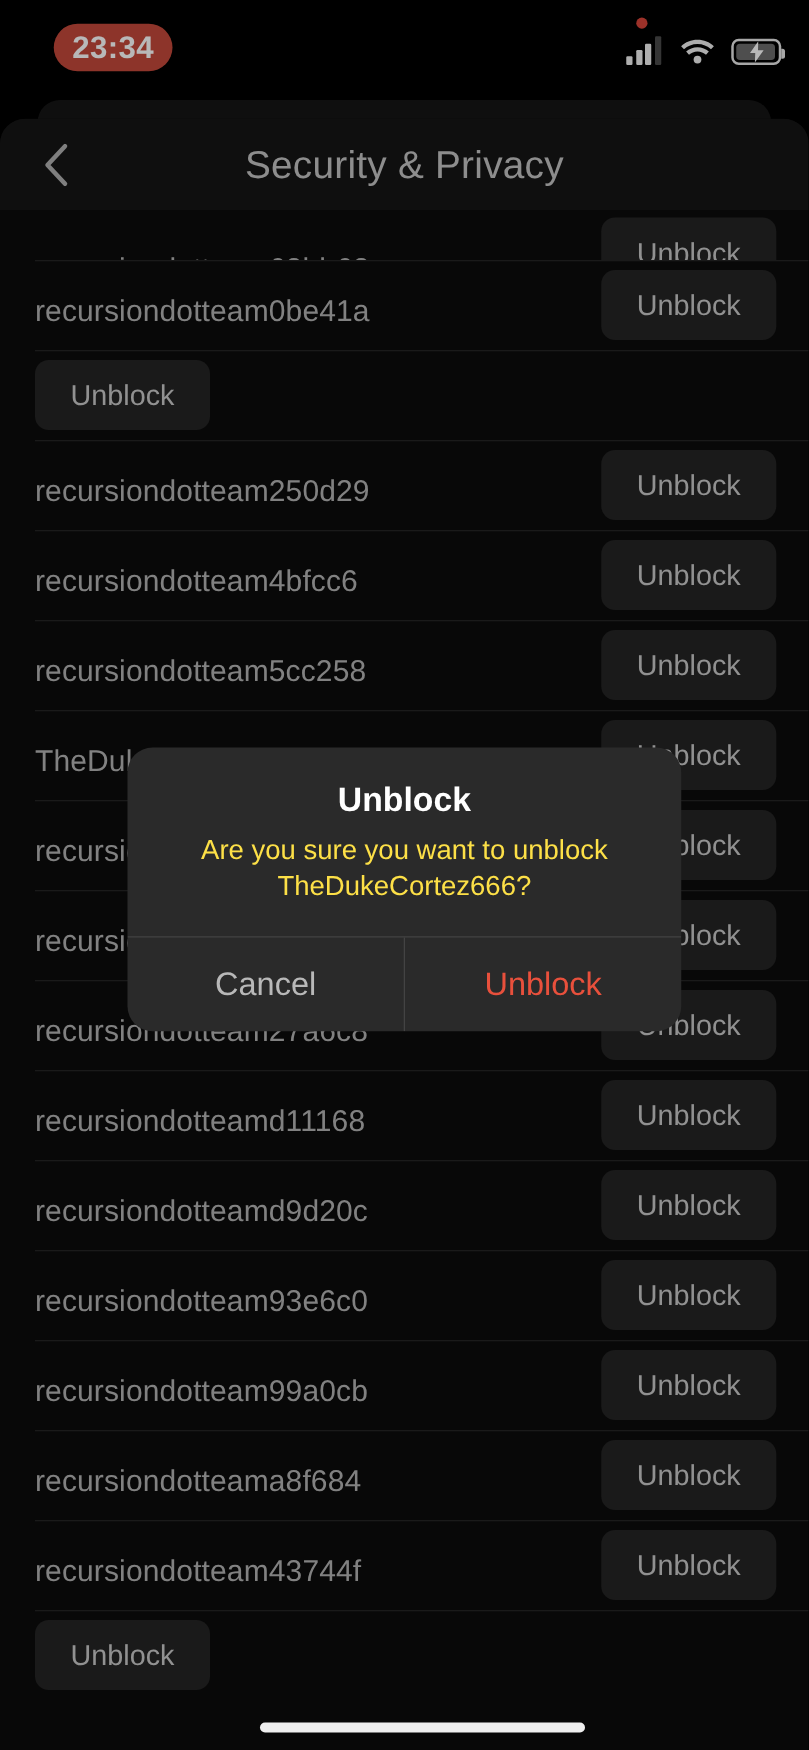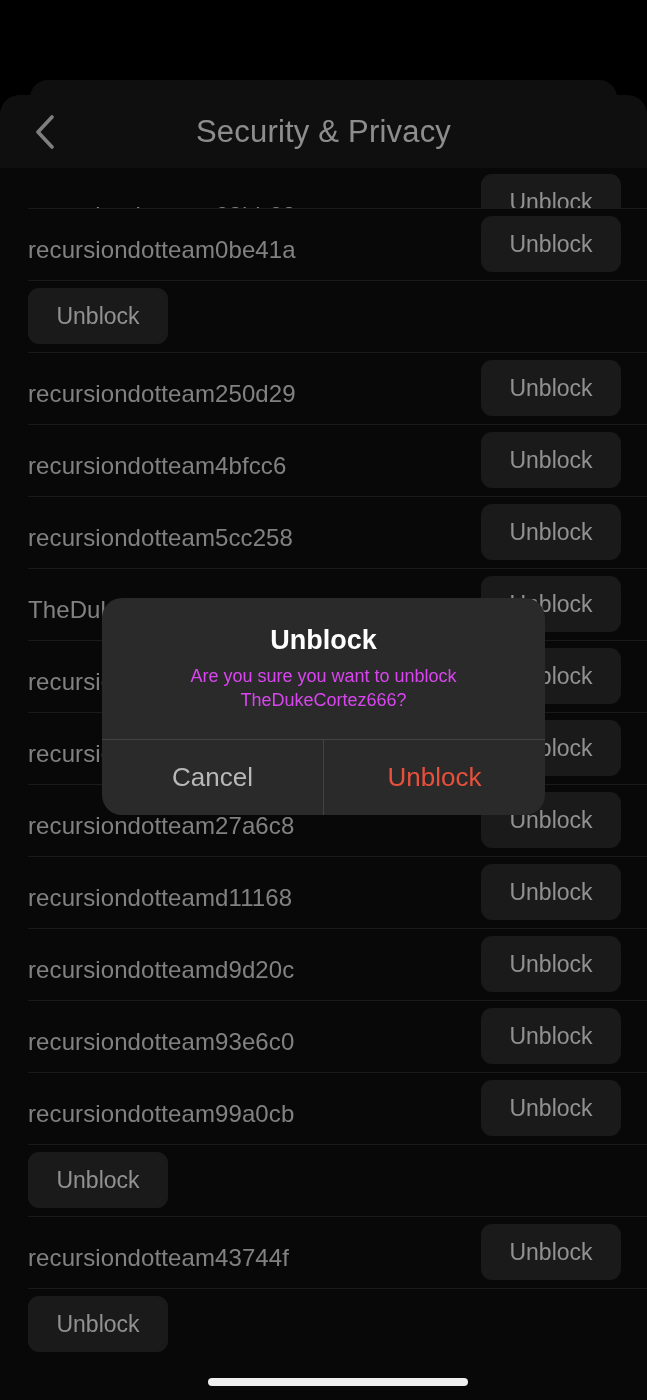--- a/index.html
+++ b/index.html
@@ -170,22 +170,22 @@
     padding:27px 26px 26px;
     text-align:center;
   }
   #dlg-title {
     color:#ffffff;
     font-size:27px;
     font-weight:700;
     margin-bottom:9px;
   }
   #dlg-msg {
-    color:#d946ef;
-    font-size:18px;
+    color:#fde047;
+    font-size:22px;
     line-height:1.32;
     font-weight:400;
   }
   #dlg-actions {
     display:flex;
     border-top:1px solid #434343;
     height:76px;
   }
   .dlg-btn {
     flex:1;
@@ -203,20 +203,45 @@
     background:#efefef;
     border-radius:4px;
     z-index:70;
   }
 </style>
 </head>
 <body>
 
 <div id="screen">
 
+  <div id="statusbar">
+    <div id="time-pill">
+      <span>23:34</span>
+    </div>
+    <div id="status-icons">
+      <div class="sig-wrap">
+        <div id="rec-dot"></div>
+        <div class="sig-bar b1"></div>
+        <div class="sig-bar b2"></div>
+        <div class="sig-bar b3"></div>
+        <div class="sig-bar b4"></div>
+      </div>
+      <svg class="wifi-ic" viewBox="0 0 28 22">
+        <path d="M14 5.2c4.2 0 8 1.6 10.8 4.2l2.3-2.5C23.7 3.7 19.1 1.8 14 1.8S4.3 3.7 0.9 6.9l2.3 2.5C6 6.8 9.8 5.2 14 5.2z" fill="#f0f0f0"></path>
+        <path d="M14 11.1c2.6 0 5 1 6.8 2.6l2.3-2.5C20.7 9 17.5 7.7 14 7.7s-6.7 1.3-9.1 3.5l2.3 2.5C9 12.1 11.4 11.1 14 11.1z" fill="#f0f0f0"></path>
+        <circle cx="14" cy="17.6" r="3.1" fill="#f0f0f0"></circle>
+      </svg>
+      <div class="batt">
+        <div class="batt-fill"></div>
+        <svg class="bolt" viewBox="0 0 13 17">
+          <path d="M7.6 0L1 9.4h4.2L4.9 17l7-9.8H7.4z" fill="#ffffff"></path>
+        </svg>
+      </div>
+    </div>
+  </div>
 
   <div id="card-back"></div>
 
   <div id="sheet">
 
     <div id="navbar">
       <div id="back-btn">
         <svg width="20" height="34" viewBox="0 0 20 34">
           <path d="M17 2L3 17l14 15" stroke="#b0b0b0" stroke-width="3.6" fill="none" stroke-linecap="round" stroke-linejoin="round"></path>
         </svg>
@@ -274,20 +299,21 @@
         </div>
         <div class="row">
           <div class="row-name">recursiondotteam93e6c0</div>
           <div class="unblock-btn">Unblock</div>
         </div>
         <div class="row">
           <div class="row-name">recursiondotteam99a0cb</div>
           <div class="unblock-btn">Unblock</div>
         </div>
         <div class="row">
+          <div class="row-name">recursiondotteama8f684</div>
           <div class="unblock-btn">Unblock</div>
         </div>
         <div class="row">
           <div class="row-name">recursiondotteam43744f</div>
           <div class="unblock-btn">Unblock</div>
         </div>
         <div class="row">
           <div class="unblock-btn">Unblock</div>
         </div>
       </div>

